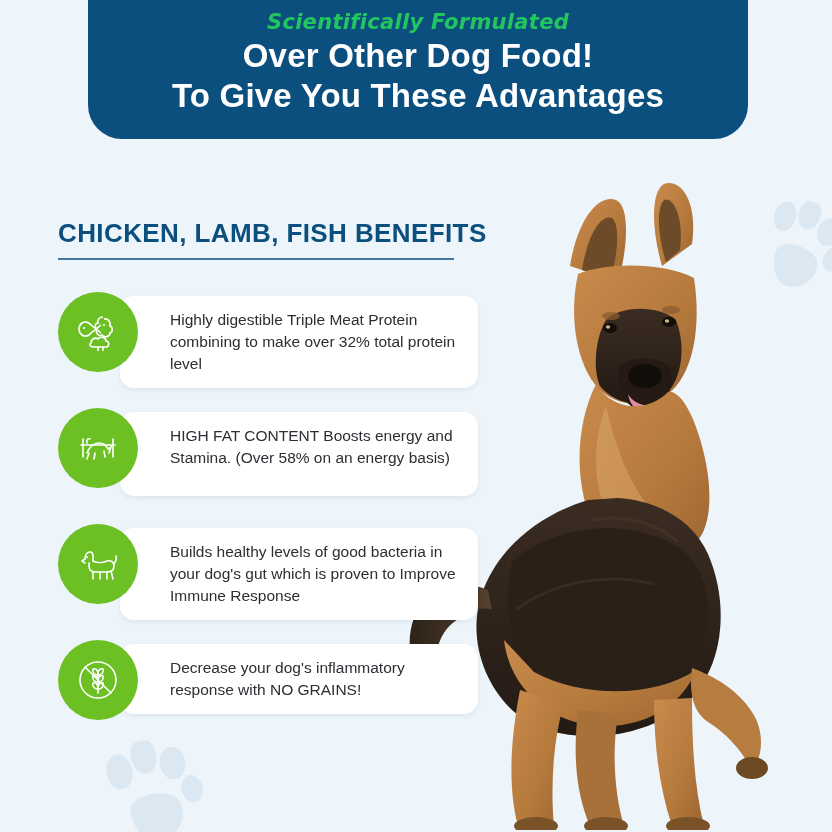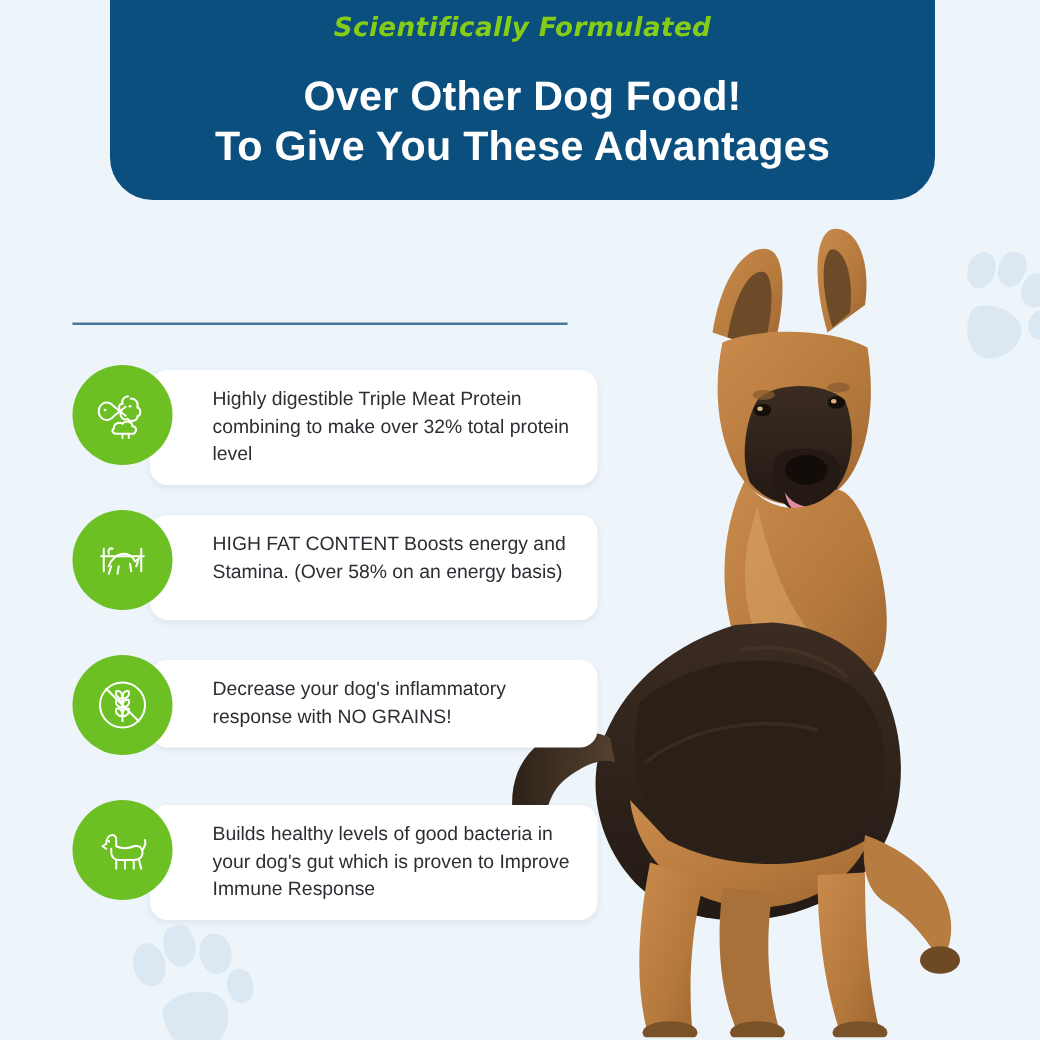--- a/index.html
+++ b/index.html
@@ -38,26 +38,26 @@
     top: -34px;
     width: 660px;
     background: #0b4f7f;
     border-radius: 0 0 34px 34px;
     padding: 44px 30px 22px 30px;
     box-sizing: border-box;
     text-align: center;
   }
   .banner-kicker {
     font-family: "DejaVu Sans", sans-serif;
-    color: #84cc16;
+    color: #22c55e;
     font-size: 21px;
     font-style: italic;
     font-weight: bold;
     letter-spacing: 0.3px;
-    margin-bottom: 23px;
+    margin-bottom: 2px;
   }
   .banner-title {
     color: #ffffff;
     font-size: 33px;
     font-weight: bold;
     line-height: 1.22;
     letter-spacing: 0.2px;
   }
 
   
@@ -231,20 +231,21 @@
   </div>
 
   <div class="banner">
     <div class="banner-kicker">Scientifically Formulated</div>
     <div class="banner-title">
       <div>Over Other Dog Food!</div>
       <div>To Give You These Advantages</div>
     </div>
   </div>
 
+  <div class="section-heading">CHICKEN, LAMB, FISH BENEFITS</div>
   <div class="section-rule"></div>
 
   <div class="benefits">
 
     <div class="benefit">
       <div class="benefit-card">Highly digestible Triple Meat Protein combining to make over 32% total protein level</div>
       <div class="benefit-icon">
         <svg width="50" height="50" viewBox="0 0 50 50" fill="none" stroke="#ffffff" stroke-width="1.6">
           <path d="M9 16 C5 19 5 25 9 28 C12 30 16 29 18 26 L23 22 L18 18 C16 15 12 14 9 16 Z"></path>
           <circle cx="11" cy="21" r="1.1" fill="#ffffff" stroke="none"></circle>
@@ -260,20 +261,34 @@
     <div class="benefit">
       <div class="benefit-card">HIGH FAT CONTENT Boosts energy and Stamina. (Over 58% on an energy basis)</div>
       <div class="benefit-icon">
         <svg width="50" height="50" viewBox="0 0 50 50" fill="none" stroke="#ffffff" stroke-width="1.6" stroke-linecap="round">
           <path d="M10 34 L10 16 M40 34 L40 16"></path>
           <path d="M8 22 L42 22"></path>
           <path d="M14 30 C16 24 21 20 26 20 C30 20 33 22 35 26"></path>
           <path d="M35 26 L38 24 L36 30"></path>
           <path d="M16 30 L14 36 M22 30 L21 36 M31 28 L32 34"></path>
           <path d="M14 20 C13 17 15 15 17 16"></path>
+        </svg>
+      </div>
+    </div>
+
+    <div class="benefit">
+      <div class="benefit-card">Builds healthy levels of good bacteria in your dog's gut which is proven to Improve Immune Response</div>
+      <div class="benefit-icon">
+        <svg width="50" height="50" viewBox="0 0 50 50" fill="none" stroke="#ffffff" stroke-width="1.6" stroke-linecap="round" stroke-linejoin="round">
+          <path d="M12 20 C12 16 14 13 17 13 C19 13 20 15 20 17 L20 22"></path>
+          <path d="M12 20 L9 22 L12 24"></path>
+          <path d="M20 22 C24 24 30 24 34 22 C38 21 41 23 41 27 C41 31 38 33 34 33 L22 33 C18 33 16 30 16 27 L16 24"></path>
+          <path d="M20 33 L20 40 M27 33 L27 40 M34 33 L34 40 M38 32 L40 40"></path>
+          <path d="M41 25 C43 22 44 20 43 17"></path>
+          <circle cx="14" cy="18" r="1" fill="#ffffff" stroke="none"></circle>
         </svg>
       </div>
     </div>
 
     <div class="benefit short">
       <div class="benefit-card">Decrease your dog's inflammatory response with NO GRAINS!</div>
       <div class="benefit-icon">
         <svg width="50" height="50" viewBox="0 0 50 50" fill="none" stroke="#ffffff" stroke-width="1.6" stroke-linecap="round">
           <path d="M25 38 L25 16"></path>
           <path d="M25 20 C21 20 19 17 20 14 C23 13 25 15 25 20 Z"></path>
@@ -281,29 +296,15 @@
           <path d="M25 27 C21 27 19 24 20 21 C23 20 25 22 25 27 Z"></path>
           <path d="M25 27 C29 27 31 24 30 21 C27 20 25 22 25 27 Z"></path>
           <path d="M25 34 C21 34 19 31 20 28 C23 27 25 29 25 34 Z"></path>
           <path d="M25 34 C29 34 31 31 30 28 C27 27 25 29 25 34 Z"></path>
           <circle cx="25" cy="25" r="18"></circle>
           <path d="M12 12 L38 38"></path>
         </svg>
       </div>
     </div>
 
-    <div class="benefit">
-      <div class="benefit-card">Builds healthy levels of good bacteria in your dog's gut which is proven to Improve Immune Response</div>
-      <div class="benefit-icon">
-        <svg width="50" height="50" viewBox="0 0 50 50" fill="none" stroke="#ffffff" stroke-width="1.6" stroke-linecap="round" stroke-linejoin="round">
-          <path d="M12 20 C12 16 14 13 17 13 C19 13 20 15 20 17 L20 22"></path>
-          <path d="M12 20 L9 22 L12 24"></path>
-          <path d="M20 22 C24 24 30 24 34 22 C38 21 41 23 41 27 C41 31 38 33 34 33 L22 33 C18 33 16 30 16 27 L16 24"></path>
-          <path d="M20 33 L20 40 M27 33 L27 40 M34 33 L34 40 M38 32 L40 40"></path>
-          <path d="M41 25 C43 22 44 20 43 17"></path>
-          <circle cx="14" cy="18" r="1" fill="#ffffff" stroke="none"></circle>
-        </svg>
-      </div>
-    </div>
-
   </div>
 
 </div>
 
 </body></html>

